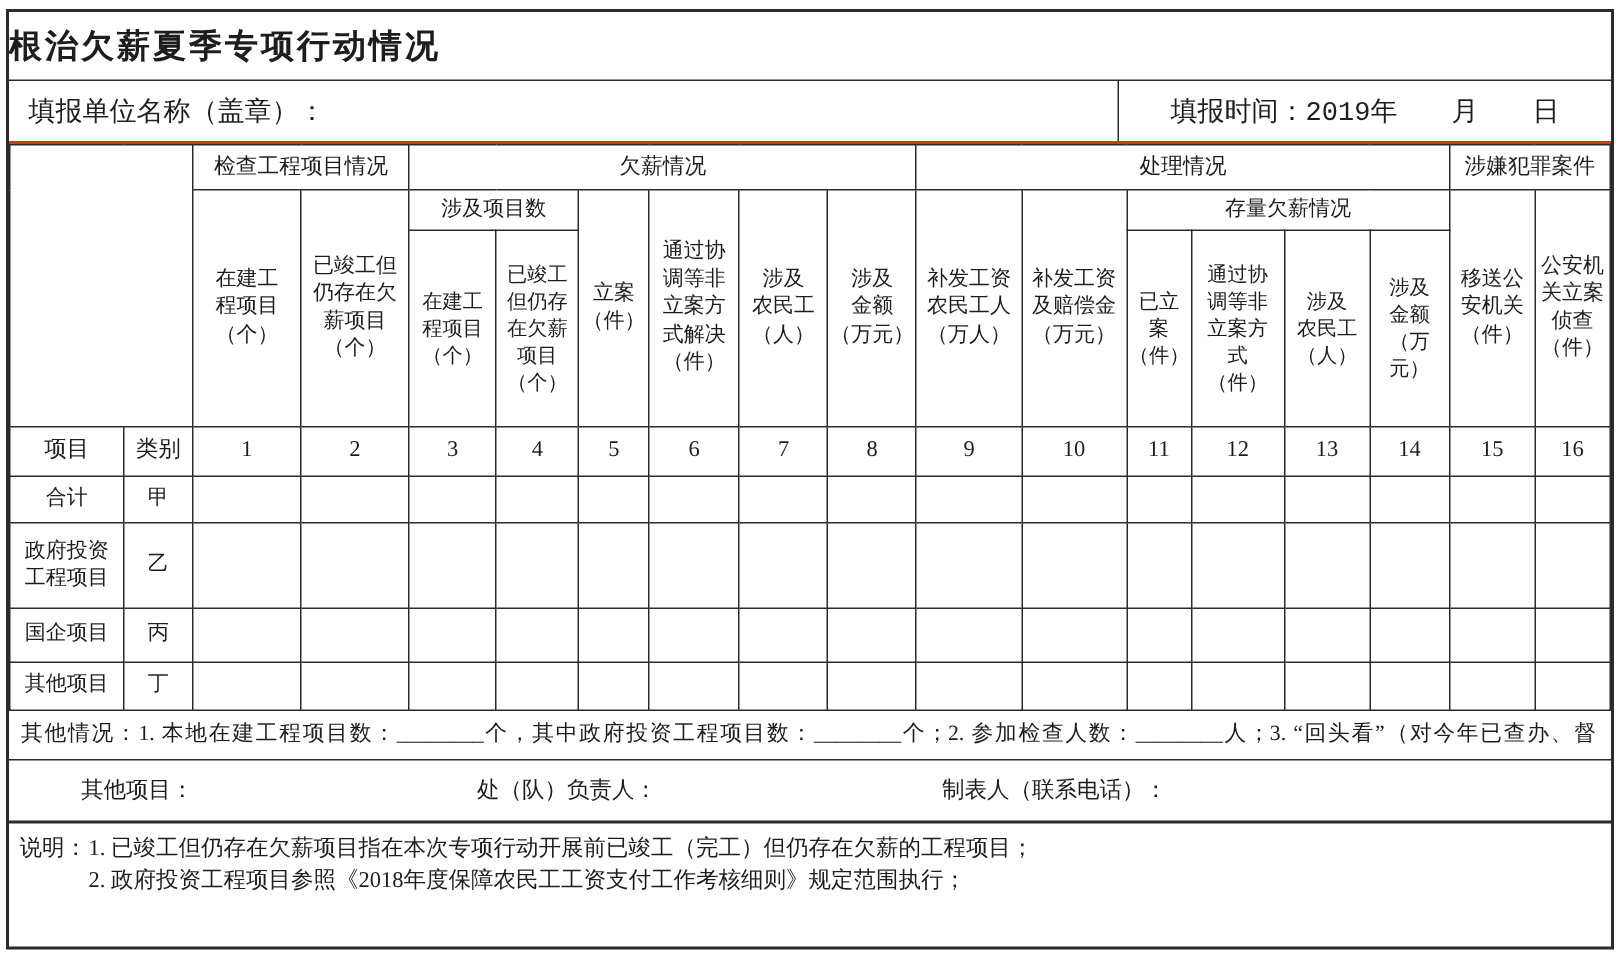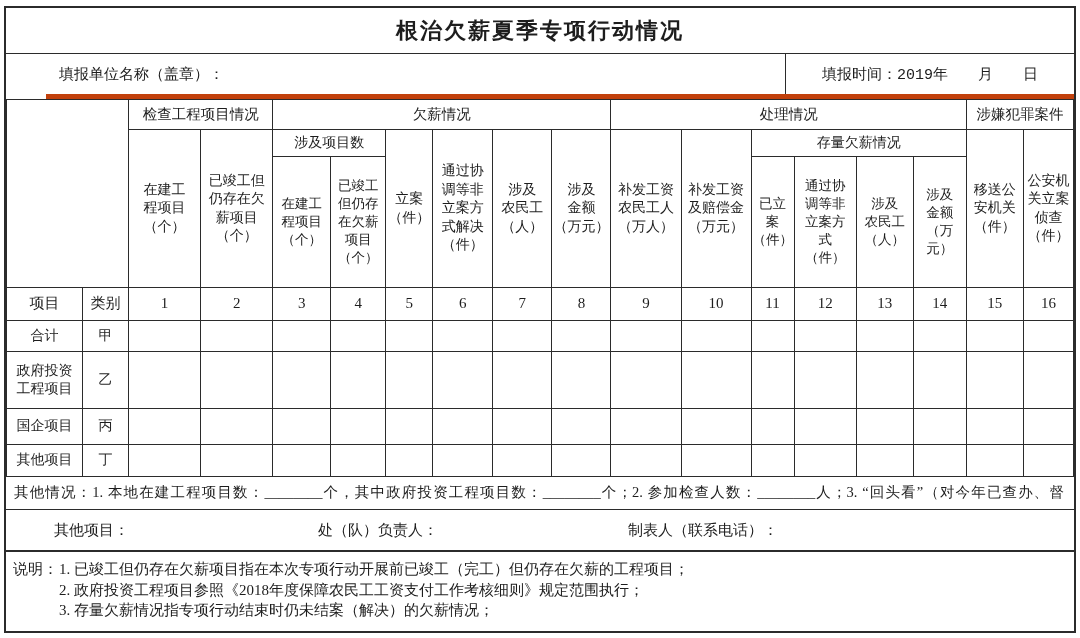--- a/index.html
+++ b/index.html
@@ -9,27 +9,27 @@
     -webkit-font-smoothing:antialiased;
   }
   .sheet{
     position:absolute;left:4px;top:6px;width:1072px;height:627px;
     box-sizing:border-box;border:2px solid #2b2b2b;background:#fff;
     display:flex;flex-direction:column;
   }
   
   .title-row{
     height:45px;flex:0 0 45px;border-bottom:1px solid #2b2b2b;
-    display:flex;align-items:center;justify-content:center;
+    display:flex;align-items:center;justify-content:flex-start;
   }
   .title-row h1{
     margin:0;font-size:22px;font-weight:bold;letter-spacing:2px;
   }
   
-  .info-row{height:40px;flex:0 0 40px;border-bottom:5px solid #c2410c;display:flex;font-size:15px;margin-left:40px;}
+  .info-row{height:40px;flex:0 0 40px;border-bottom:2px solid #c2410c;display:flex;font-size:18px;}
   .info-left{flex:0 0 740px;box-sizing:border-box;border-right:1px solid #2b2b2b;display:flex;align-items:center;padding-left:13px;}
   .info-right{flex:1;display:flex;align-items:center;justify-content:center;font-family:Liberation Mono, monospace;}
   
   table.main{border-collapse:collapse;table-layout:fixed;width:100%;flex:0 0 auto;}
   table.main td{
     border:1px solid #2b2b2b;text-align:center;vertical-align:middle;
     font-size:13.5px;line-height:1.32;padding:1px;white-space:pre-line;
     overflow:hidden;
   }
   tr.r1 td{height:27px;font-size:14.5px;}
@@ -279,18 +279,17 @@
     <span class="sig-unit">其他项目：</span>
     <span class="sig-dept">处（队）负责人：</span>
     <span class="sig-prep">制表人（联系电话）：</span>
   </div>
 
   <div class="notes-row">
     <div class="notes-label">说明：</div>
     <div class="notes-items">
       <div>1. 已竣工但仍存在欠薪项目指在本次专项行动开展前已竣工（完工）但仍存在欠薪的工程项目；</div>
       <div>2. 政府投资工程项目参照《2018年度保障农民工工资支付工作考核细则》规定范围执行；</div>
-      <div>3. 存量欠薪情况指专项行动结束时仍未结案（解决）的欠薪情况；</div>
 
     </div>
   </div>
 
 </div>
 
 </body></html>

